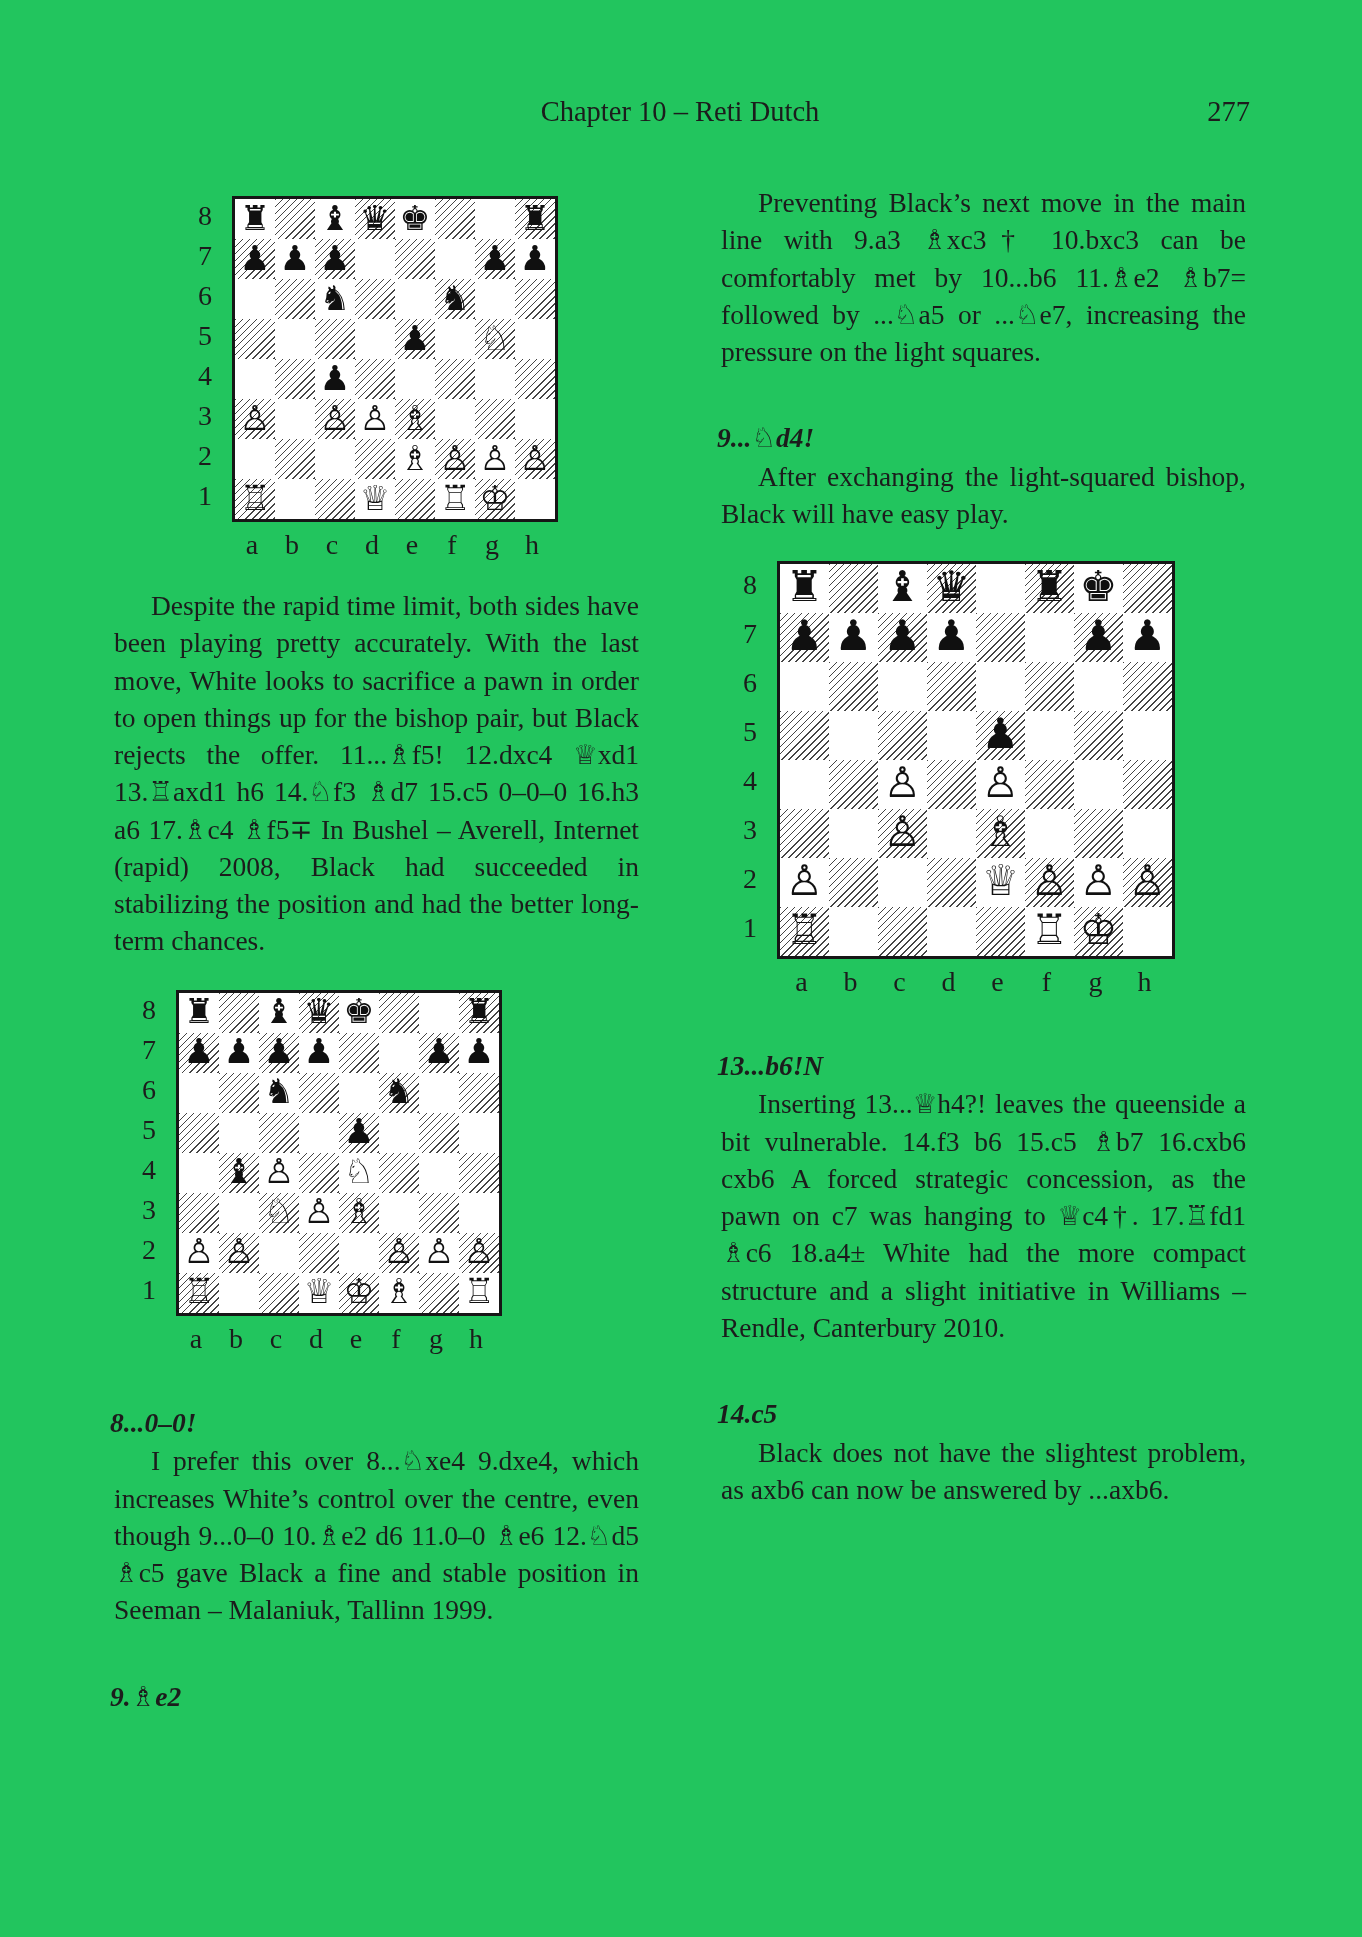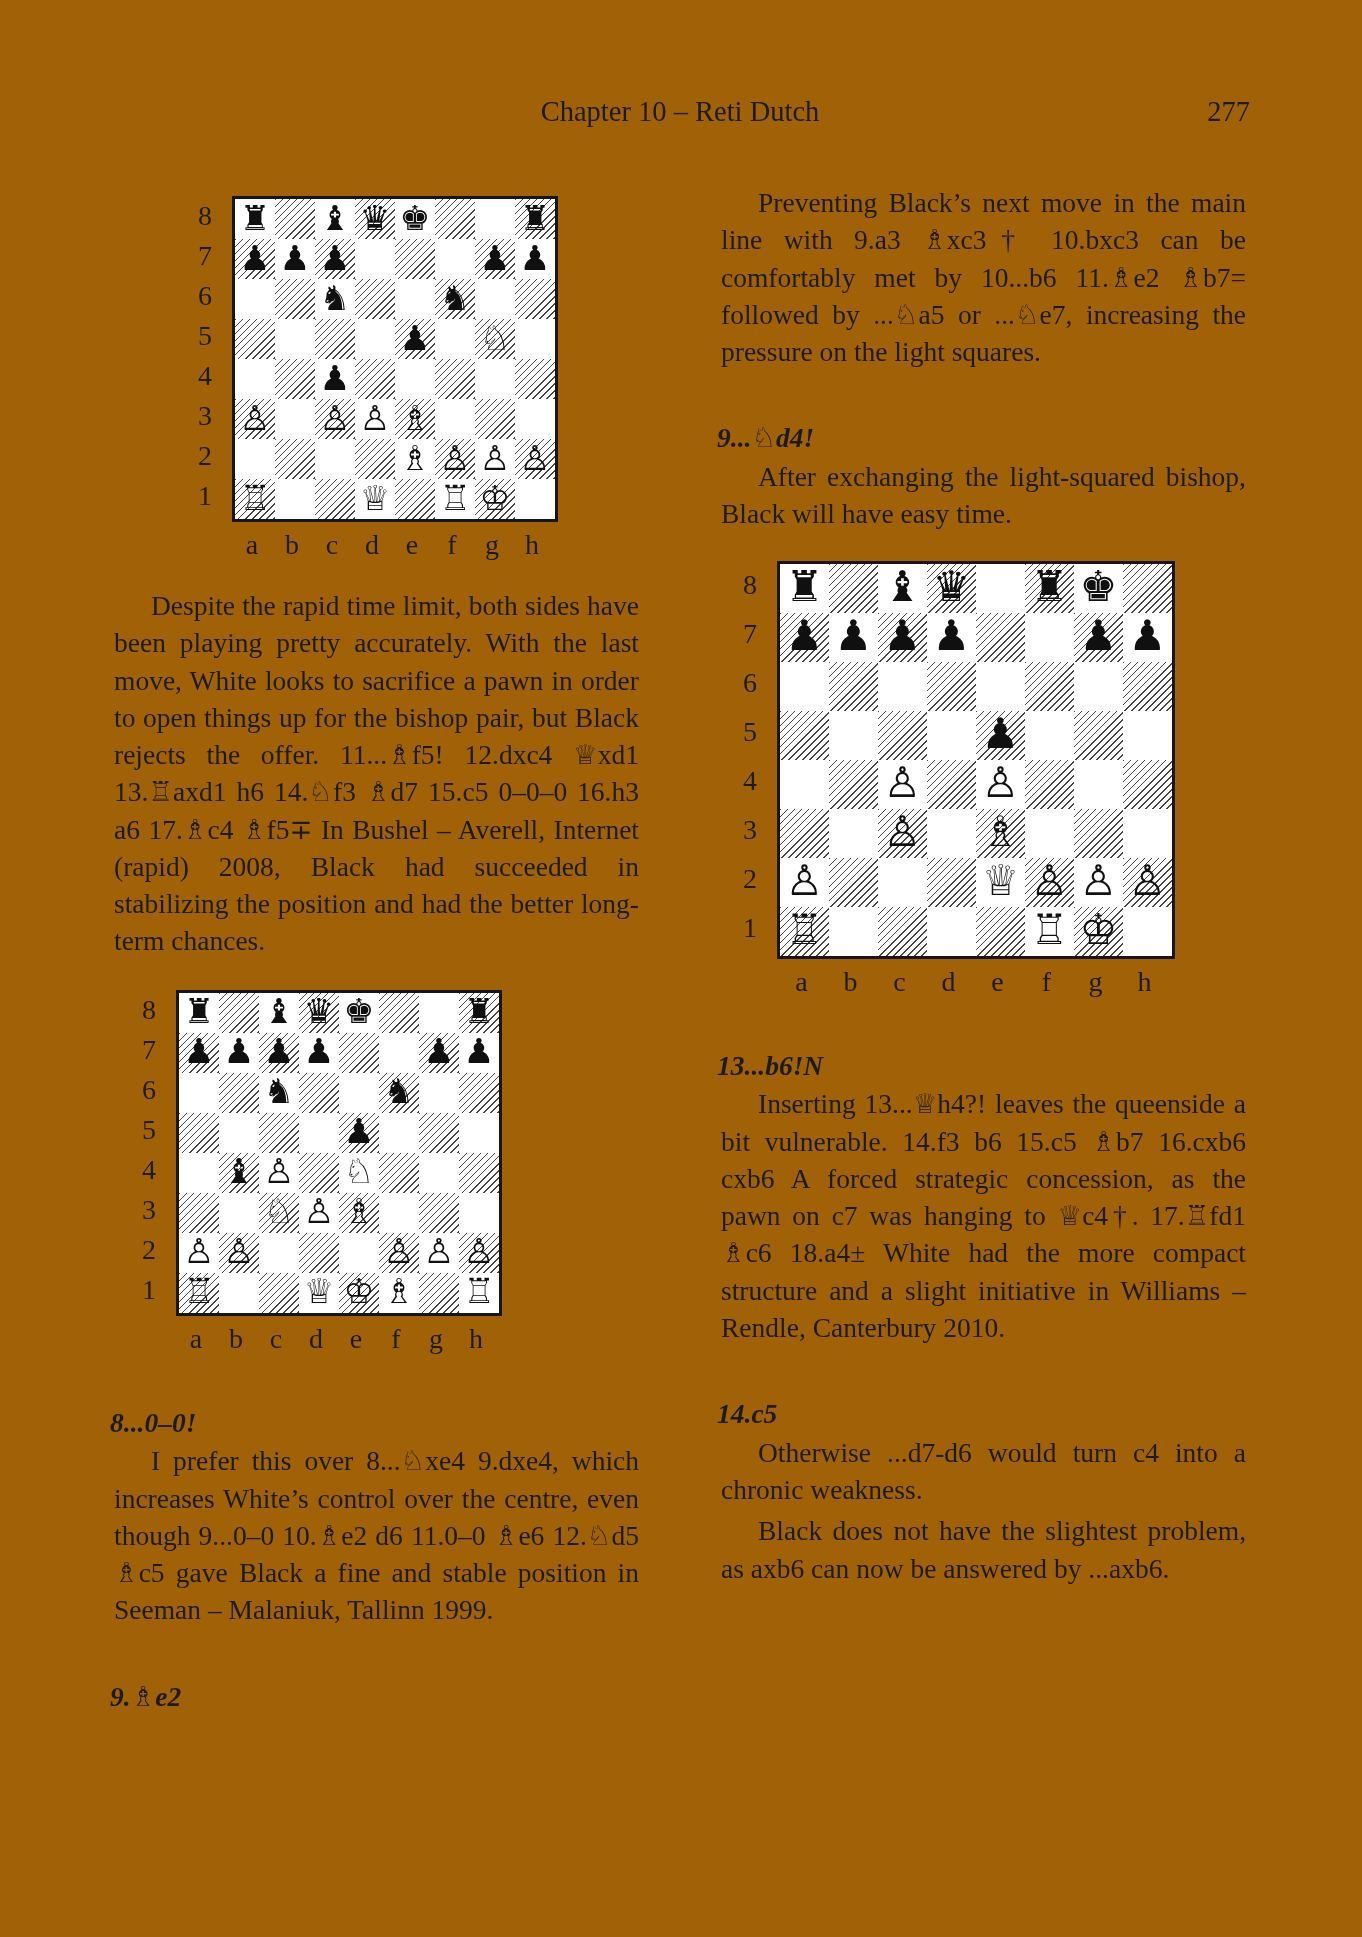--- a/index.html
+++ b/index.html
@@ -1,17 +1,17 @@
 <!DOCTYPE html>
 <html><head>
 <meta charset="utf-8">
 <style>
   html,body { margin:0; padding:0; background:#e8e8e8; }
   .page {
-    position:relative; width:1362px; height:1937px; background:#a16207;
+    position:relative; width:1362px; height:1937px; background:#22c55e;
     font-family:"Liberation Serif","DejaVu Serif","DejaVu Sans",serif;
     color:#1c1c1c; box-sizing:border-box; padding:96px 112px 0 110px;
     margin:0 auto; overflow:hidden;
   }
   
   .page-header { position:relative; height:40px; font-size:28.5px; }
   .chapter-title { display:block; text-align:center; }
   .page-number { position:absolute; right:0; top:0;text-align:right; }
 
   
@@ -357,21 +357,21 @@
           </div>
         </div>
       <h3 class="move">8...0–0!</h3>
       <p class="body indent">I prefer this over 8...♘xe4 9.dxe4, which increases White’s control over the centre, even though 9...0–0 10.♗e2 d6 11.0–0 ♗e6 12.♘d5 ♗c5 gave Black a fine and stable position in Seeman – Malaniuk, Tallinn 1999.</p>
       <h3 class="move">9.♗e2</h3>
     </div>
 
     <div class="col">
       <p class="body indent">Preventing Black’s next move in the main line with 9.a3 ♗xc3† 10.bxc3 can be comfortably met by 10...b6 11.♗e2 ♗b7= followed by ...♘a5 or ...♘e7, increasing the pressure on the light squares.</p>
       <h3 class="move">9...♘d4!</h3>
-      <p class="body indent">After exchanging the light-squared bishop, Black will have easy time.</p>
+      <p class="body indent">After exchanging the light-squared bishop, Black will have easy play.</p>
       <div class="diagram d3">
           <div class="bwrap">
             <div class="ranks">
               <span>8</span>
               <span>7</span>
               <span>6</span>
               <span>5</span>
               <span>4</span>
               <span>3</span>
               <span>2</span>
@@ -499,18 +499,17 @@
             <span>d</span>
             <span>e</span>
             <span>f</span>
             <span>g</span>
             <span>h</span>
           </div>
         </div>
       <h3 class="move">13...b6!N</h3>
       <p class="body indent">Inserting 13...♕h4?! leaves the queenside a bit vulnerable. 14.f3 b6 15.c5 ♗b7 16.cxb6 cxb6 A forced strategic concession, as the pawn on c7 was hanging to ♕c4†. 17.♖fd1 ♗c6 18.a4± White had the more compact structure and a slight initiative in Williams – Rendle, Canterbury 2010.</p>
       <h3 class="move">14.c5</h3>
-      <p class="body indent">Otherwise ...d7-d6 would turn c4 into a chronic weakness.</p>
       <p class="body indent">Black does not have the slightest problem, as axb6 can now be answered by ...axb6.</p>
     </div>
 
   </div>
 </div>
 
 </body></html>

